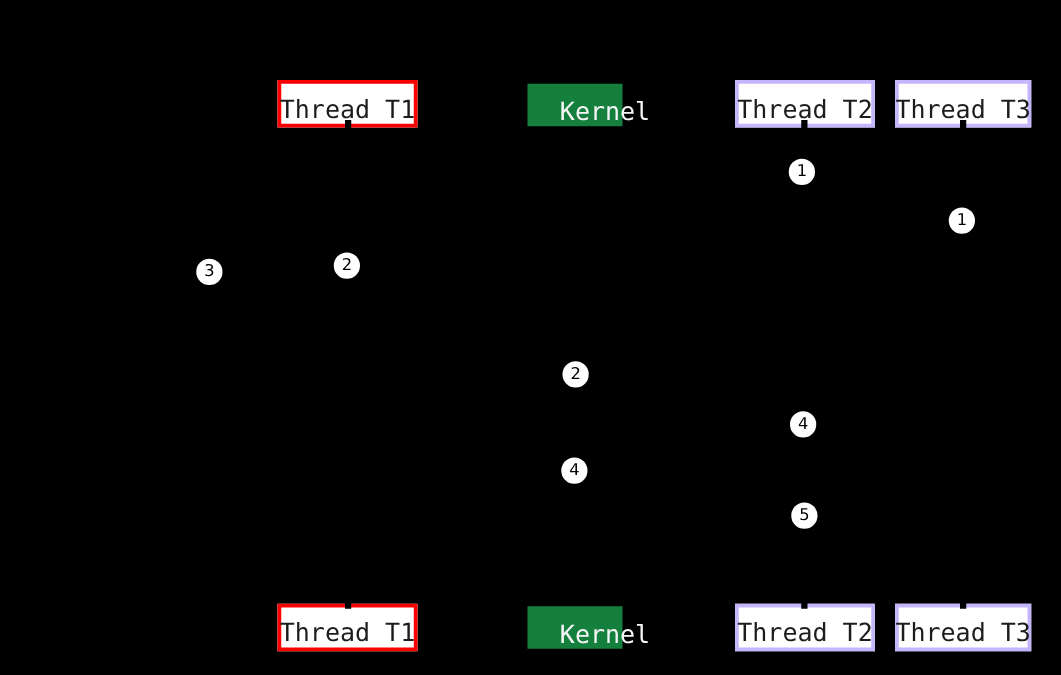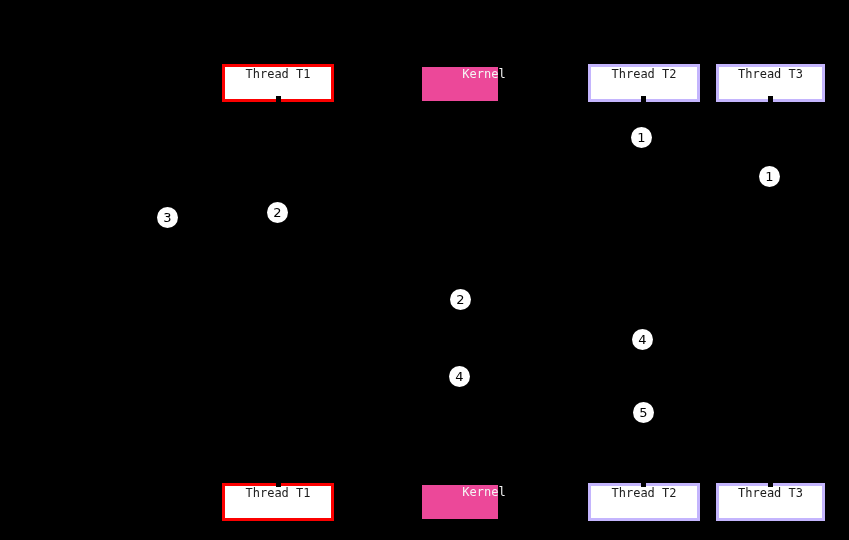--- a/index.html
+++ b/index.html
@@ -12,32 +12,32 @@
     width: 849px;
     height: 540px;
     background: #000000;
     overflow: hidden;
     font-family: "DejaVu Sans Mono", monospace;
   }
   .box {
     position: absolute;
     box-sizing: border-box;
     display: flex;
-    align-items: flex-start;
+    align-items: flex-end;
     justify-content: center;
     background: #ffffff;
     color: #1c1c1c;
-    font-size: 12px;
+    font-size: 20px;
     white-space: nowrap;
     z-index: 1;
   }
   .box.red-border   { border: 3px solid #fb0000; }
   .box.blue-border  { border: 3px solid #c4b5fd; }
   .box.kernel {
-    background: #ec4899;
+    background: #15803d;
     color: #f5f5f5;
     border: none;
     padding-left: 48px;
   }
   .lifeline-stub {
     position: absolute;
     width: 5px;
     background: #000000;
     z-index: 2;
   }

